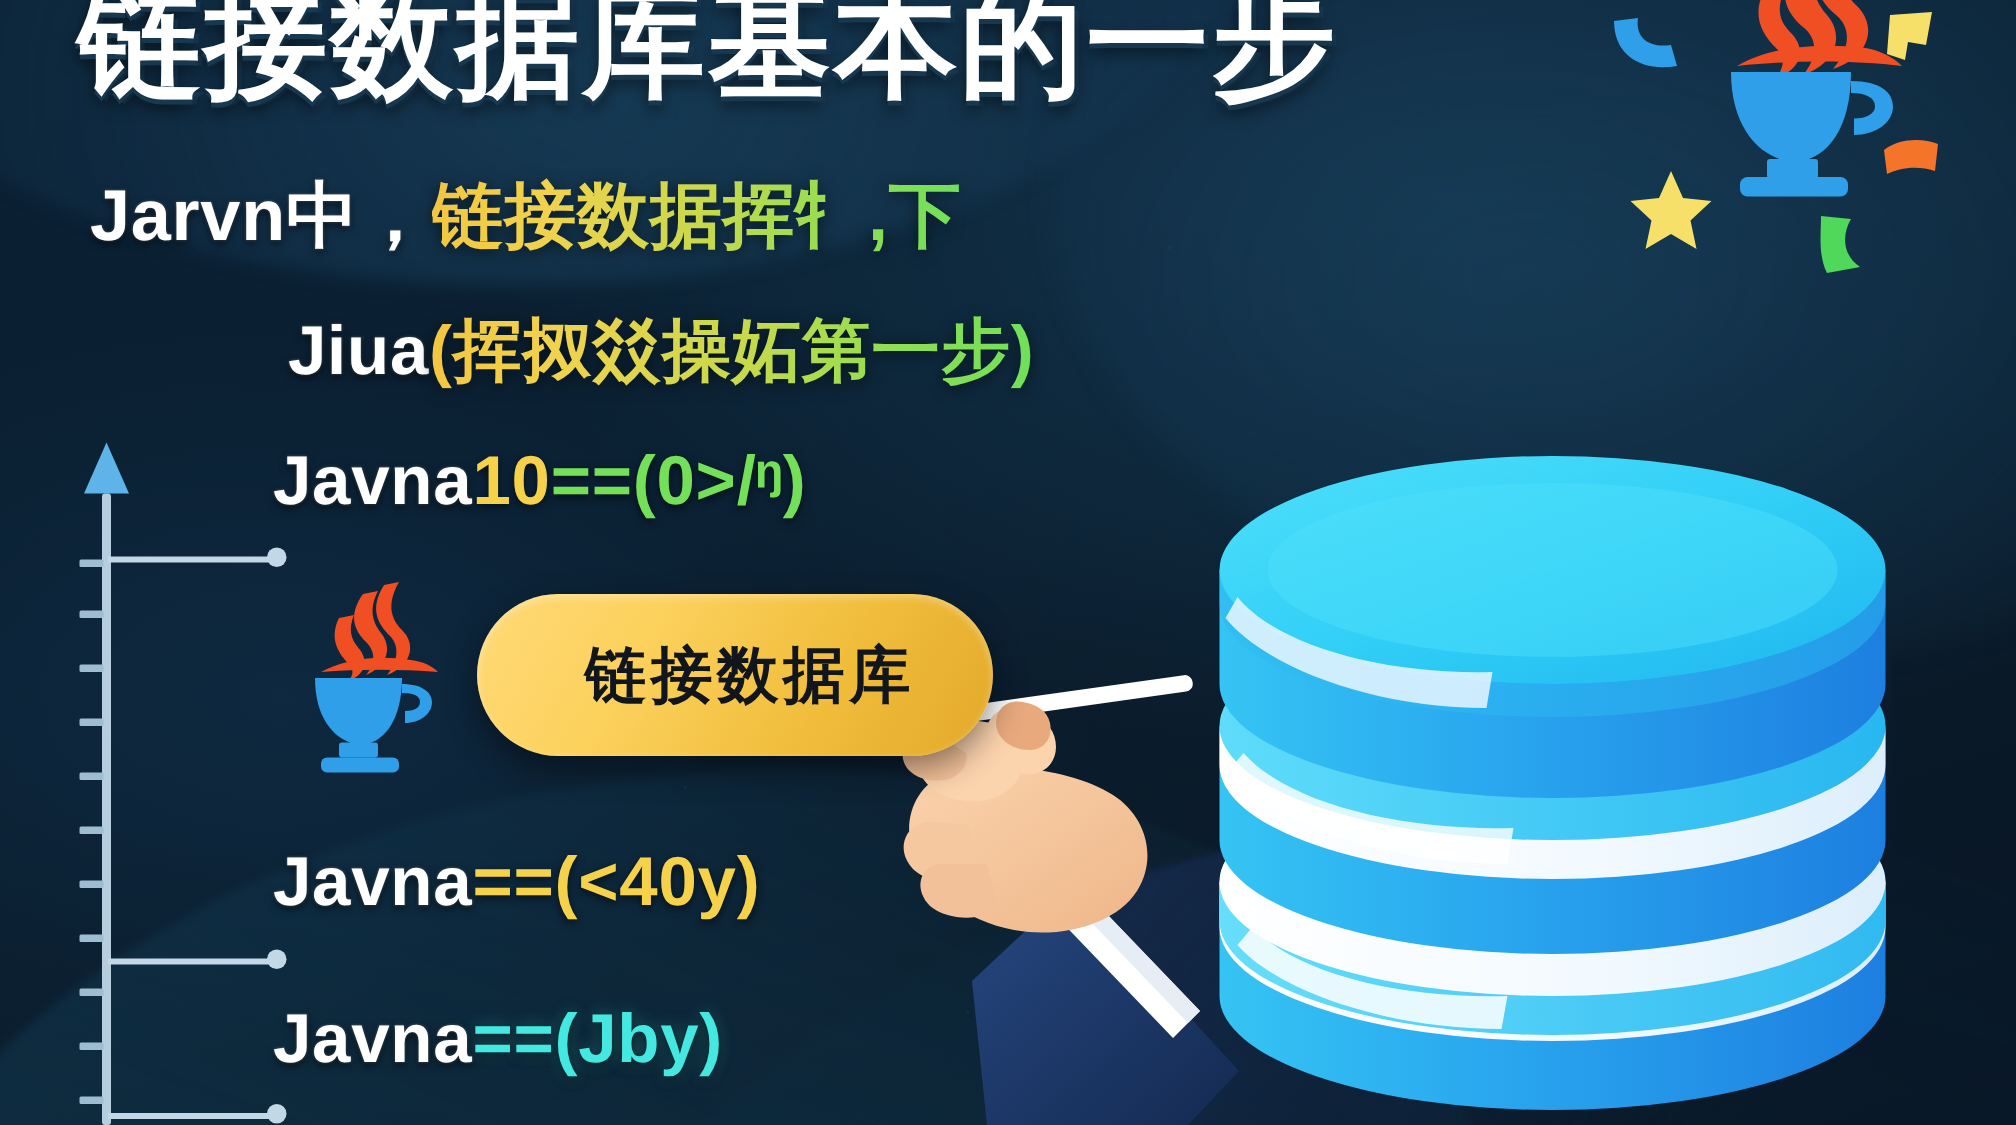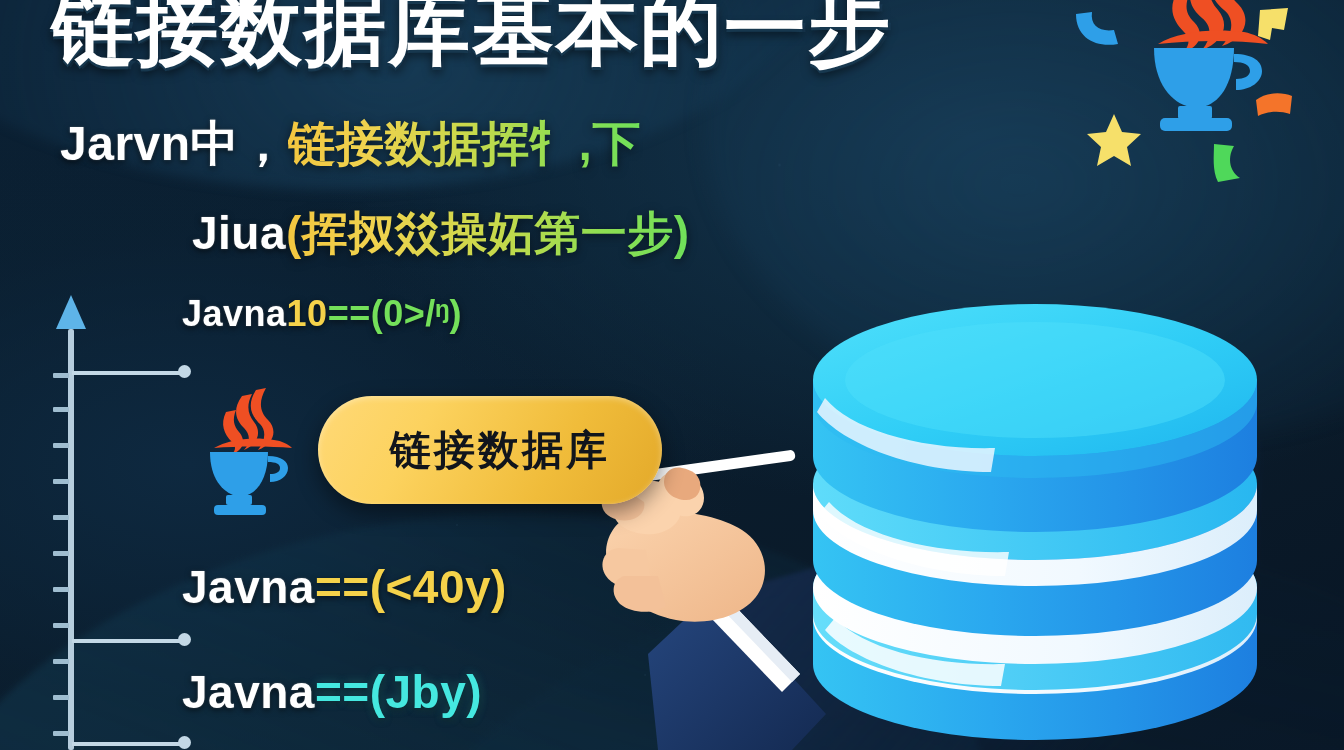--- a/index.html
+++ b/index.html
@@ -142,21 +142,21 @@
     color: #74e05a;
     text-shadow: 0 2px 6px rgba(0,0,0,0.6);
   }
   .seg-cyan {
     color: #45e8e0;
     text-shadow: 0 2px 7px rgba(0,0,0,0.6), 0 0 10px rgba(69,232,224,0.35);
   }
 
   #line1 { left: 60px;  top: 112px; font-size: 48px; }
   #line2 { left: 182px; top: 203px; font-size: 46px; margin-left: 10px; }
-  #line3 { left: 182px; top: 293px; font-size: 36px; }
+  #line3 { left: 182px; top: 293px; font-size: 46px; }
   #line4 { left: 182px; top: 560px; font-size: 46px; }
   #line5 { left: 182px; top: 665px; font-size: 46px; text-align: center; }
 
   
   .java-cup { position: absolute; }
   .java-cup svg { display: block; width: 100%; height: 100%; }
   #java-cup-small { left: 196px; top: 388px; width: 100px; height: 130px; }
   #java-cup-large { left: 1138px; top: -38px; width: 134px; height: 176px; }
 
   

